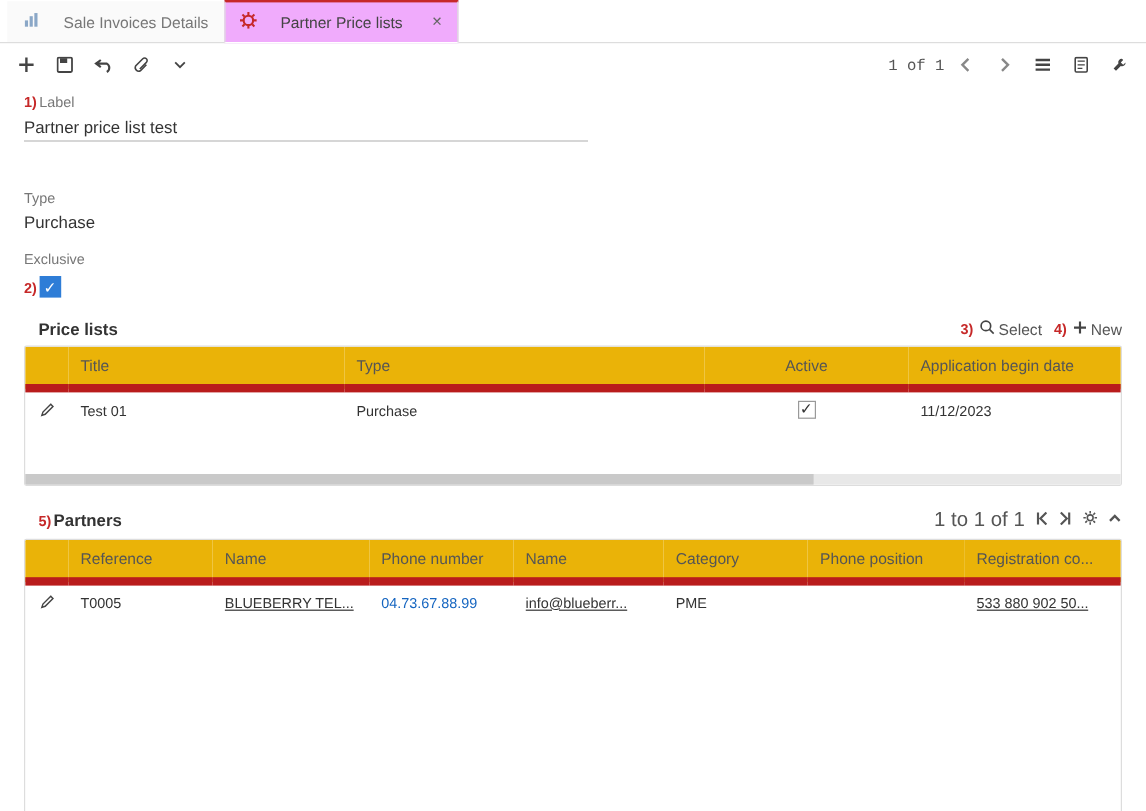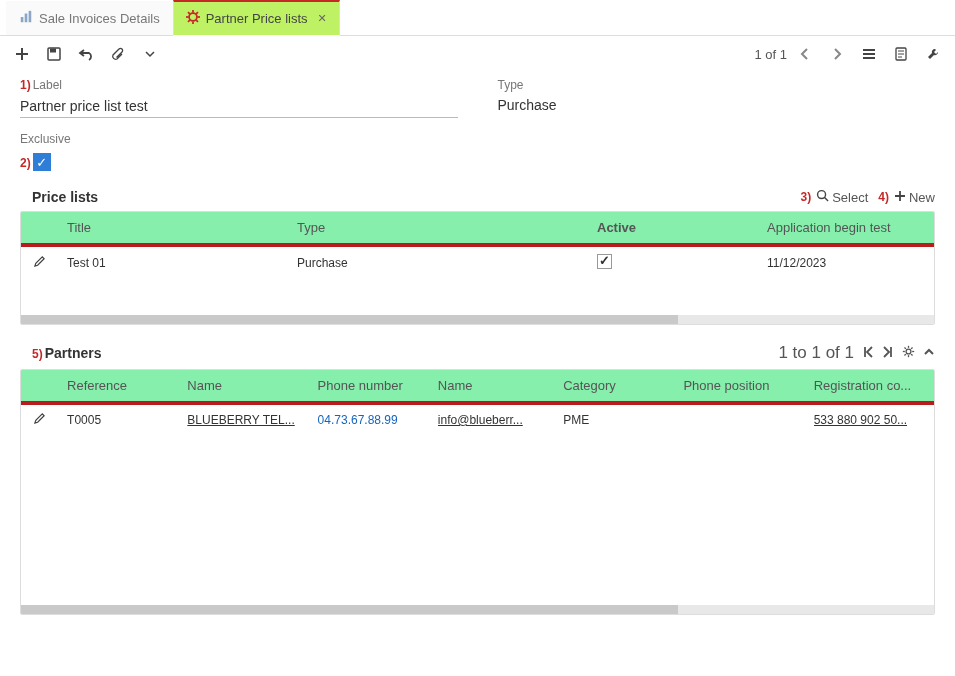--- a/index.html
+++ b/index.html
@@ -17,63 +17,64 @@
     padding-left: 6px;
   }
   .tab {
     padding: 8px 12px;
     border: 1px solid transparent;
     border-bottom: none;
     color: #777;
     font-size: 13px;
     display: flex;
     align-items: center;
-    gap: 6px;
+    gap: 20px;
     cursor: pointer;
     position: relative;
     background: #fafafa;
   }
   .tab.active {
     border: 1px solid #ddd;
     border-bottom: 1px solid #fff;
     border-top: 2px solid #c62828;
-    background: #bef264;
+    background: #f0abfc;
     color: #444;
     margin-bottom: -1px;
   }
   .tab .tab-close {
     font-size: 11px;
     color: #666;
     margin-left: 4px;
     cursor: pointer;
   }
   .toolbar {
     display: flex;
     align-items: center;
     justify-content: space-between;
     padding: 10px 14px 6px 14px;
   }
   .toolbar-left, .toolbar-right {
     display: flex;
     align-items: center;
     gap: 16px;
+    font-family: Liberation Mono, monospace;
   }
   .tb-btn {
     color: #555;
     cursor: pointer;
     display: flex;
     align-items: center;
     justify-content: center;
     width: 16px; height: 16px;
   }
   .toolbar-right .counter { color: #555; font-size: 13px; margin-right: -6px; }
   .content {
     padding: 10px 20px 20px 20px;
   }
-  .row { display: flex; gap: 40px; margin-bottom: 14px; position: relative; }
+  .row { display: flex; gap: 40px; margin-bottom: 14px; position: relative; flex-direction: column; }
   .col { flex: 1; min-width: 0; }
   .field-label { color: #777; font-size: 12px; margin-bottom: 3px; }
   .field-value { font-size: 14px; color: #333; padding: 2px 0; }
   .underline-input {
     border: none;
     border-bottom: 1px solid #bbb;
     width: 100%;
     font-size: 14px;
     padding: 3px 0;
     outline: none;
@@ -127,31 +128,31 @@
     width: 100%;
     border-collapse: collapse;
     min-width: 880px;
   }
   .grid th {
     text-align: left;
     font-weight: normal;
     color: #555;
     font-size: 13px;
     padding: 8px 10px;
-    border-bottom: 4px solid #b91c1c;
-    background: #86efac;
+    border-bottom: 7px solid #b91c1c;
+    background: #eab308;
   }
   .grid td {
     padding: 7px 10px;
     font-size: 12px;
     color: #333;
     vertical-align: middle;
   }
   .grid .edit-cell { width: 34px; text-align: center; color: #555; cursor: pointer; }
-  .grid .center { text-align: left; font-weight: bold; }
+  .grid .center { text-align: center; }
   .grid .check {
     display: inline-block;
     width: 15px; height: 15px;
     border: 1px solid #999;
     position: relative;
   }
   .grid .check.checked::after {
     content: "✓";
     position: absolute;
     left: 1px; top: -2px;
@@ -329,21 +330,21 @@
             <col style="width:300px">
             <col style="width:170px">
             <col>
         </colgroup>
         <thead>
           <tr>
             <th></th>
             <th>Title</th>
             <th>Type</th>
             <th class="center">Active</th>
-            <th>Application begin test</th>
+            <th>Application begin date</th>
           </tr>
         </thead>
         <tbody>
           <tr>
             <td class="edit-cell">
               <svg width="13" height="13" viewBox="0 0 14 14">
                   <path d="M2 12l1-3 7-7 2 2-7 7-3 1zM10 2l2 2" fill="none" stroke="#444" stroke-width="1.3"></path>
                 </svg>
             </td>
             <td>Test 01</td>

